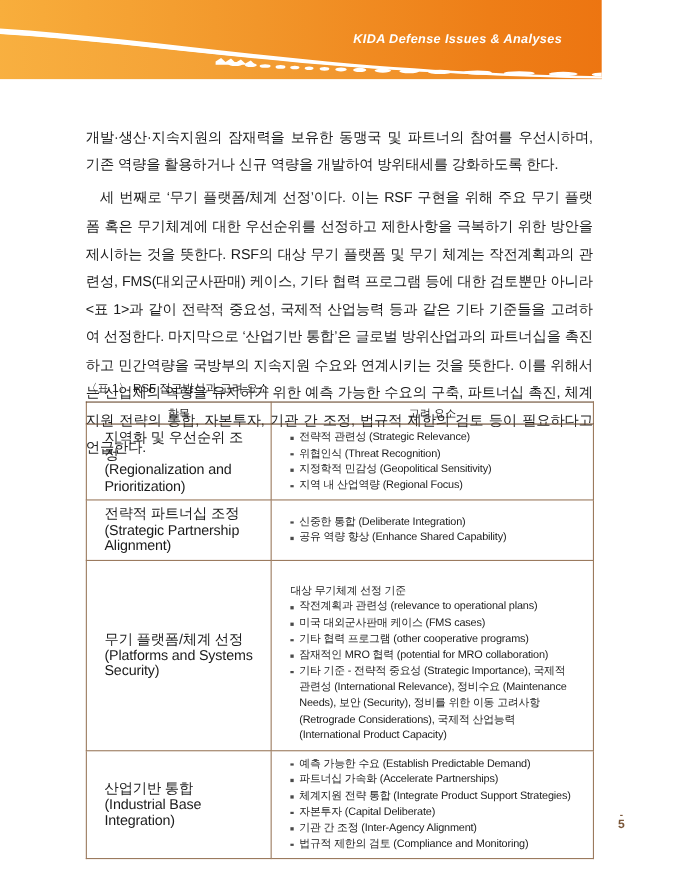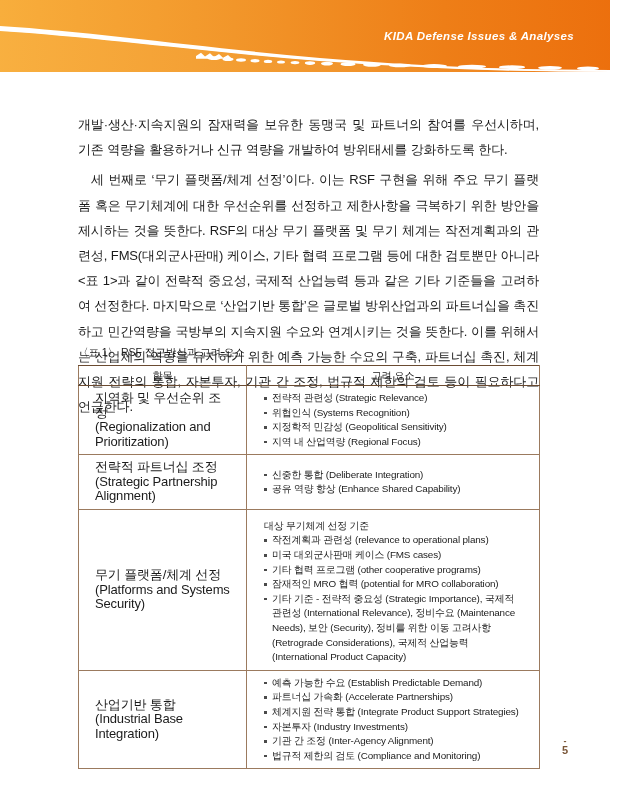--- a/index.html
+++ b/index.html
@@ -13,21 +13,21 @@
     position: relative;
     width: 617px; height: 800px;
     background: #ffffff;
     overflow: hidden;
   }
 
   
   .header {
     position: absolute;
     top: 0; left: 0;
-    width: 610px; height: 72px;
+    width: 547px; height: 72px;
     overflow: hidden;
     text-align: center;
   }
   .header-svg { display: block; width: 617px; height: 72px; }
   .header-title {
     position: absolute;
     right: 36px; top: 30px;
     color: #ffffff;
     font-size: 11.5px;
     font-weight: bold;
@@ -112,21 +112,21 @@
 
   td.factors {
     padding-left: 9px;
     padding-right: 7px;
     font-size: 9.9px;
     line-height: 14.6px;
     letter-spacing: -0.15px;
   }
   .plain-line {
     display: block;
-    margin: 4px 0 0 1px;
+    margin: 16px 0 0 1px;
   }
   ul.bullets {
     list-style: none;
     margin: 0; padding: 0;
   }
   ul.bullets li {
     position: relative;
     padding-left: 9px;
     margin: 0;
   }
@@ -232,21 +232,21 @@
       <tbody>
 
         <tr>
           <td class="item">
             <span class="ko">지역화 및 우선순위 조정</span>
             <span class="en">(Regionalization and Prioritization)</span>
           </td>
           <td class="factors">
             <ul class="bullets">
               <li>전략적 관련성 (Strategic Relevance)</li>
-              <li>위협인식 (Systems Recognition)</li>
+              <li>위협인식 (Threat Recognition)</li>
               <li>지정학적 민감성 (Geopolitical Sensitivity)</li>
               <li>지역 내 산업역량 (Regional Focus)</li>
             </ul>
           </td>
         </tr>
 
         <tr>
           <td class="item">
             <span class="ko">전략적 파트너십 조정</span>
             <span class="en">(Strategic Partnership Alignment)</span>
@@ -279,21 +279,21 @@
         <tr>
           <td class="item">
             <span class="ko">산업기반 통합</span>
             <span class="en">(Industrial Base Integration)</span>
           </td>
           <td class="factors">
             <ul class="bullets">
               <li>예측 가능한 수요 (Establish Predictable Demand)</li>
               <li>파트너십 가속화 (Accelerate Partnerships)</li>
               <li>체계지원 전략 통합 (Integrate Product Support Strategies)</li>
-              <li>자본투자 (Industry Investments)</li>
+              <li>자본투자 (Capital Deliberate)</li>
               <li>기관 간 조정 (Inter-Agency Alignment)</li>
               <li>법규적 제한의 검토 (Compliance and Monitoring)</li>
             </ul>
           </td>
         </tr>
       </tbody>
     </table>
   </div>
 
   <div class="pagenum">

